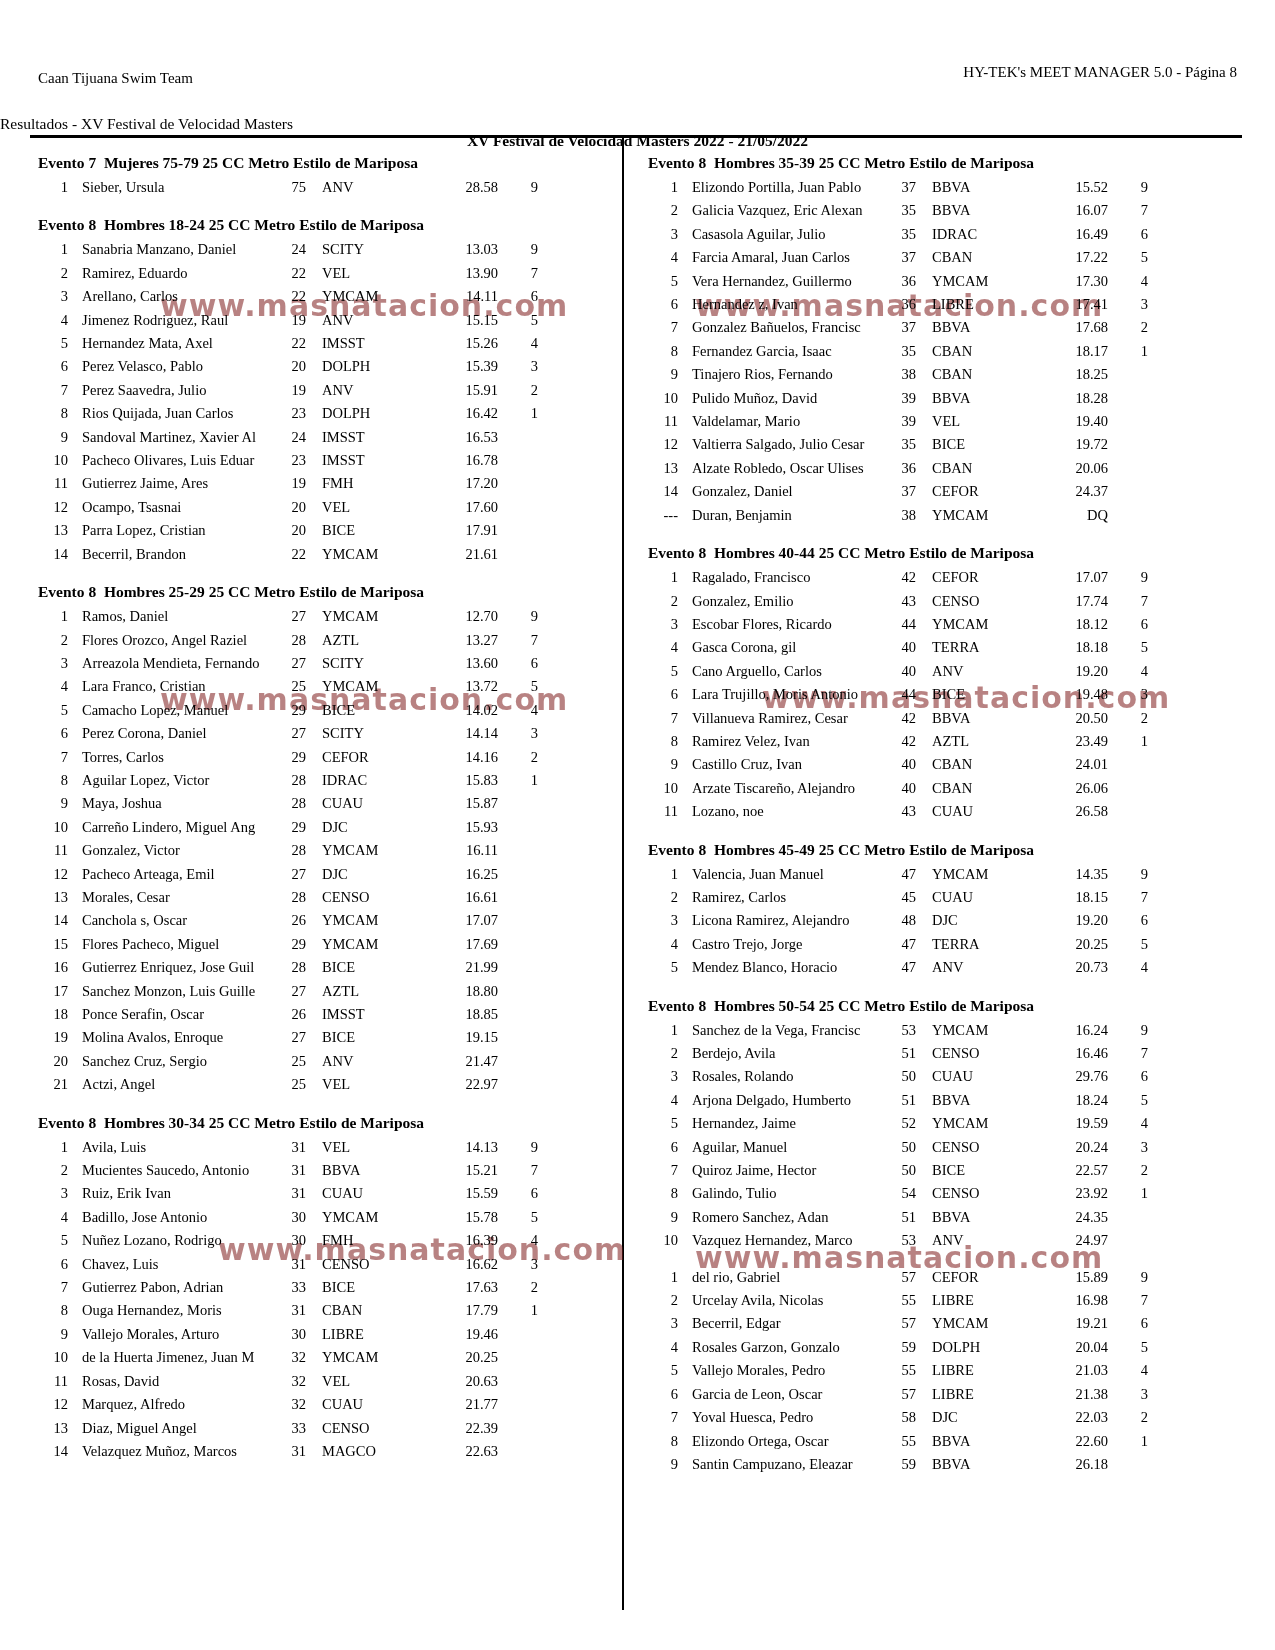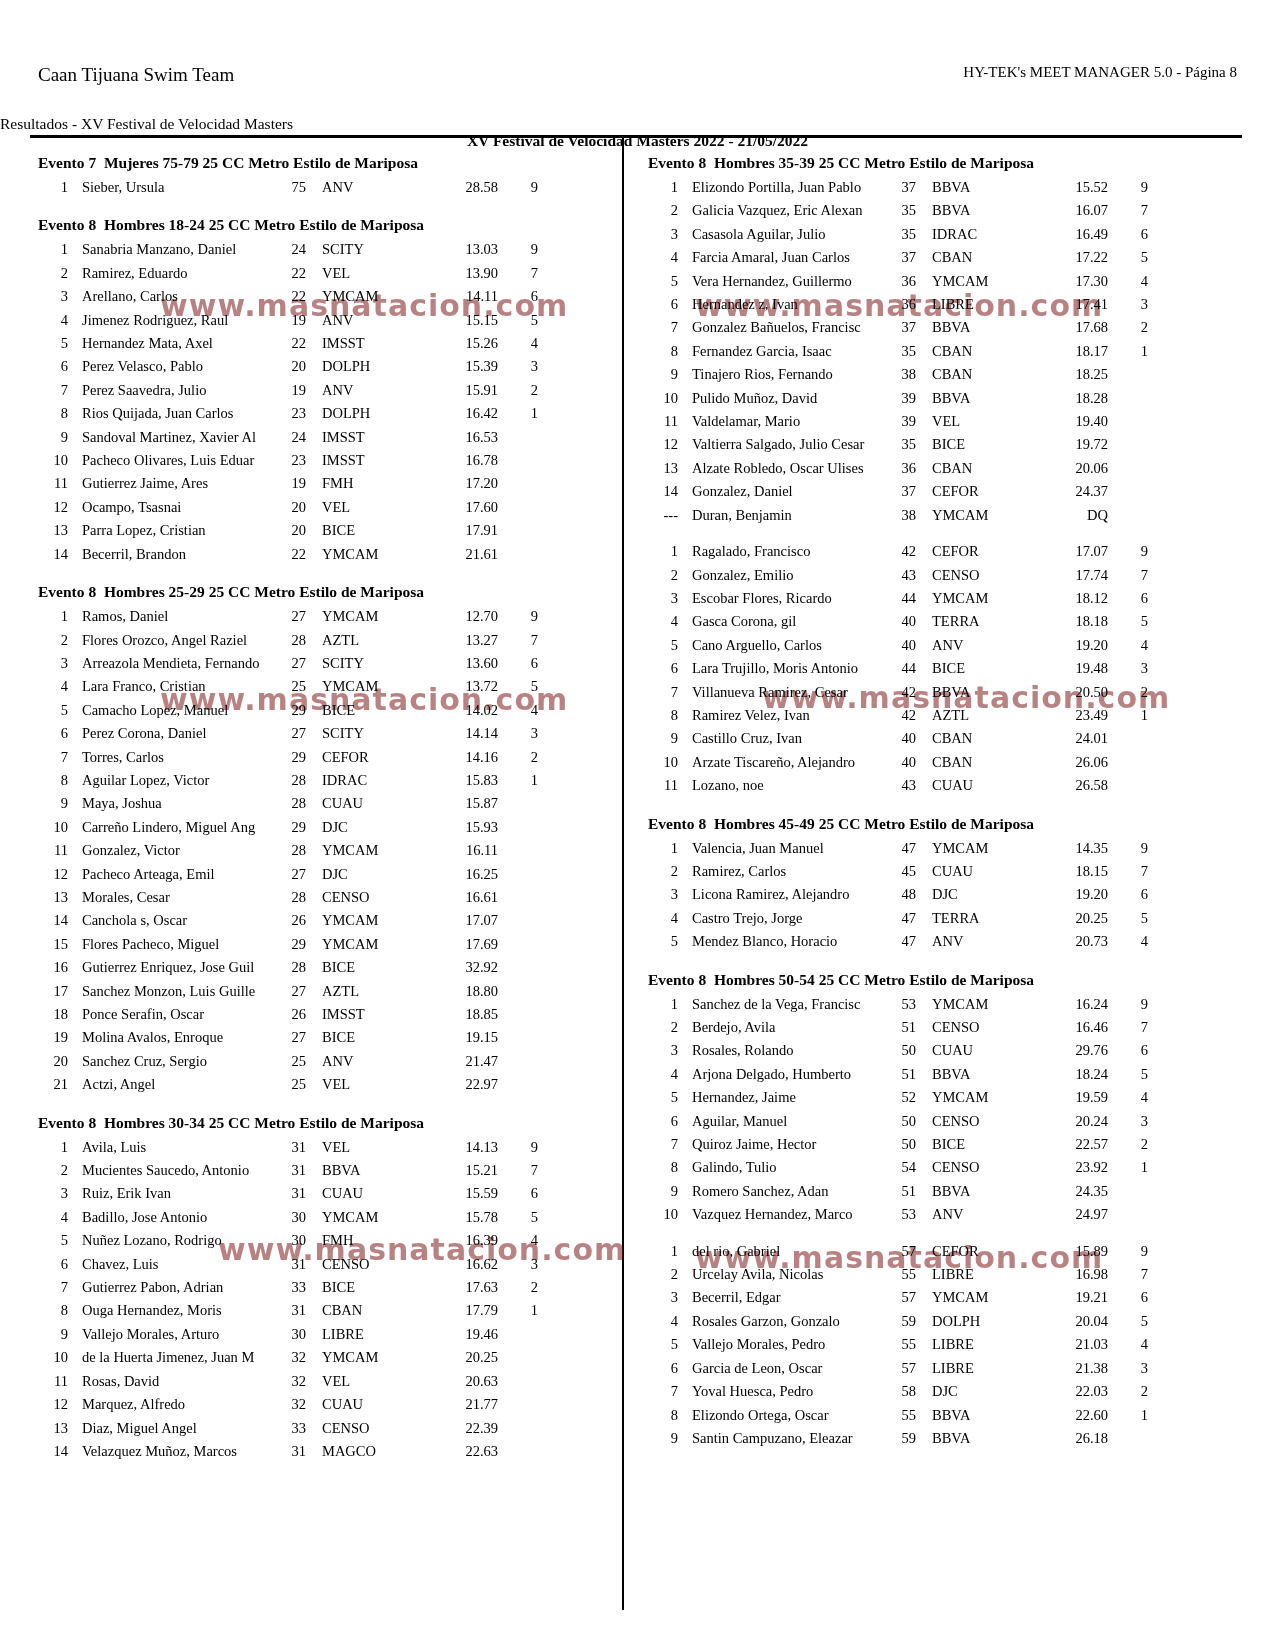--- a/index.html
+++ b/index.html
@@ -4,21 +4,21 @@
 <style>
   html, body {
     margin: 0; padding: 0;
     width: 1275px; height: 1650px;
     background: #ffffff;
     color: #000000;
     font-family: "Liberation Serif", serif;
     position: relative;
     overflow: hidden;
   }
-  .hdr-left  { position: absolute; left: 38px;  top: 64px; font-size: 19px; white-space: pre; }
+  .hdr-left  { position: absolute; left: 38px;  top: 70px; font-size: 15px; white-space: pre; }
   .hdr-right { position: absolute; right: 38px; top: 64px; font-size: 15px; white-space: pre; }
   .meet-title {
     position: absolute; top: 92px; left: 0; width: 100%;
     text-align: center; font-weight: bold; font-size: 15.5px; white-space: pre; margin-top: 40px;
   }
   .sub-title {
     position: absolute; top: 115px; left: 0; width: 100%;
     text-align: left; font-weight: normal; font-size: 15.5px; white-space: pre;
   }
   .top-rule {
@@ -329,21 +329,21 @@
         <span class="cell age">29</span>
         <span class="cell team">YMCAM</span>
         <span class="cell time">17.69</span>
         <span class="cell points"></span>
       </div>
       <div class="row">
         <span class="cell place">16</span>
         <span class="cell name">Gutierrez Enriquez, Jose Guil</span>
         <span class="cell age">28</span>
         <span class="cell team">BICE</span>
-        <span class="cell time">32.92</span>
+        <span class="cell time">21.99</span>
         <span class="cell points"></span>
       </div>
       <div class="row">
         <span class="cell place">17</span>
         <span class="cell name">Sanchez Monzon, Luis Guille</span>
         <span class="cell age">27</span>
         <span class="cell team">AZTL</span>
         <span class="cell time">18.80</span>
         <span class="cell points"></span>
       </div>
@@ -614,20 +614,21 @@
       <div class="row">
         <span class="cell place">---</span>
         <span class="cell name">Duran, Benjamin</span>
         <span class="cell age">38</span>
         <span class="cell team">YMCAM</span>
         <span class="cell time">DQ</span>
         <span class="cell points"></span>
       </div>
     </div>
     <div class="section">
+      <div class="section-title">Evento 8  Hombres 40-44 25 CC Metro Estilo de Mariposa</div>
       <div class="row">
         <span class="cell place">1</span>
         <span class="cell name">Ragalado, Francisco</span>
         <span class="cell age">42</span>
         <span class="cell team">CEFOR</span>
         <span class="cell time">17.07</span>
         <span class="cell points">9</span>
       </div>
       <div class="row">
         <span class="cell place">2</span>

